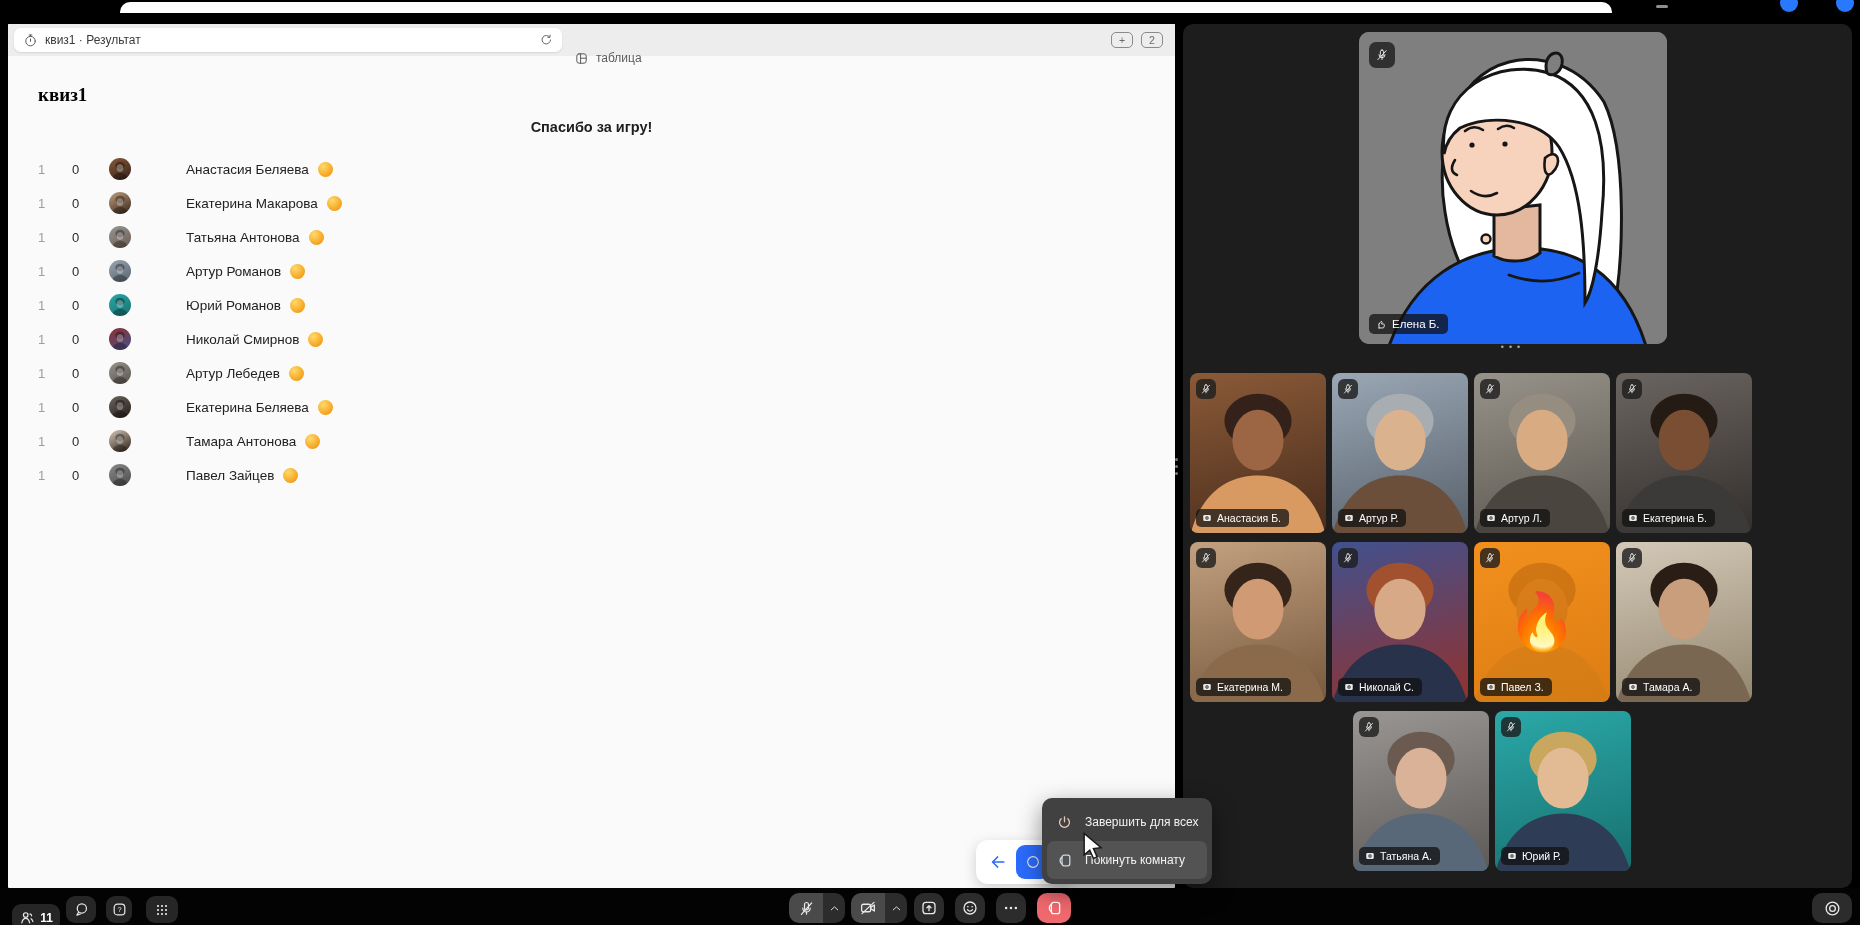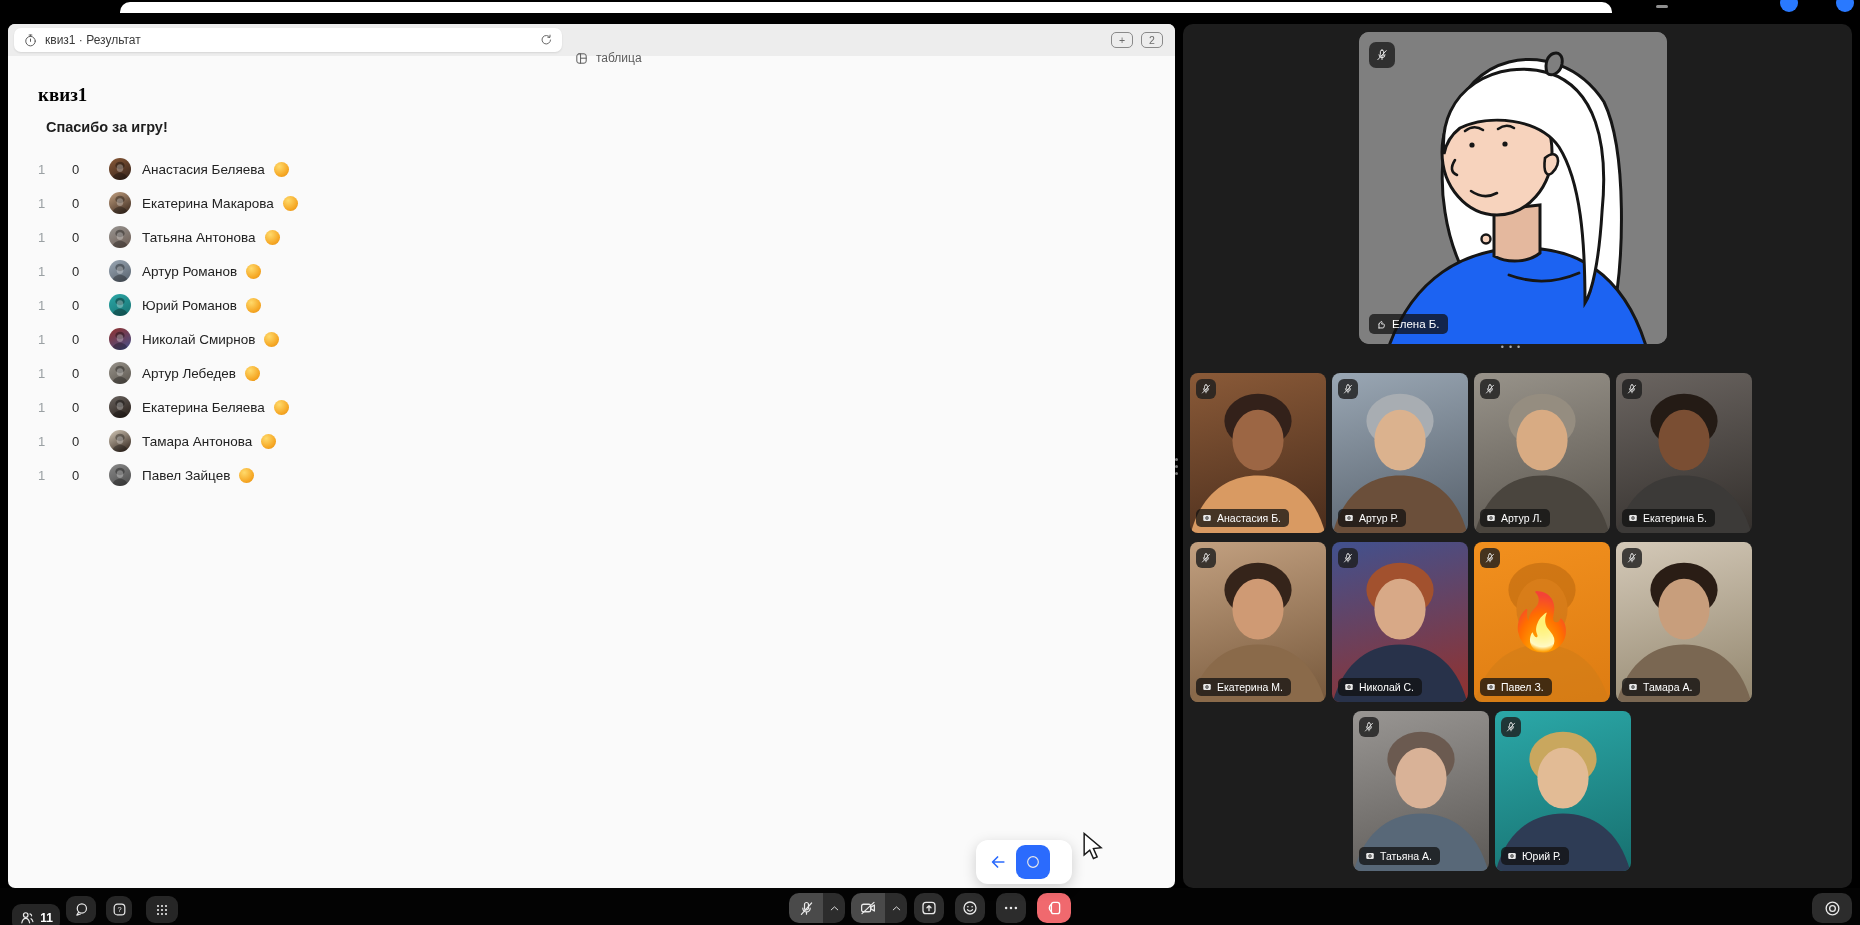--- a/index.html
+++ b/index.html
@@ -7,41 +7,41 @@
         font-family:"Liberation Sans",sans-serif;-webkit-font-smoothing:antialiased;}
 
   
   .top-strip{position:absolute;left:0;top:0;width:1860px;height:13px;overflow:hidden;}
   .strip-tab{position:absolute;left:120px;top:2px;width:1492px;height:14px;background:#fff;border-radius:10px 10px 0 0;}
   .strip-dash{position:absolute;left:1656px;top:5px;width:12px;height:3px;border-radius:2px;background:#8f8f8f;}
   .strip-avatar{position:absolute;top:-6px;width:18px;height:18px;border-radius:50%;background:#2979ff;}
   .strip-avatar.one{left:1780px}.strip-avatar.two{left:1836px}
 
   
-  .quiz-panel{position:absolute;left:8px;top:24px;width:1167px;height:864px;background:#fafafa;border-radius:7px;overflow:hidden;}
+  .quiz-panel{position:absolute;left:8px;top:24px;width:1167px;height:864px;background:#fafafa;border-radius:1px;overflow:hidden;}
   .tabbar{height:32px;background:#ededed;display:flex;align-items:center;}
   .tab{display:flex;align-items:center;gap:7px;font-size:12px;color:#5c5c5c;}
   .tab.active{margin-left:6px;width:548px;height:24px;background:#fff;border-radius:7px;
               box-shadow:0 1px 2px rgba(0,0,0,.10);padding:0 9px;color:#3a3a3a;box-sizing:border-box;}
   .tab.active .spacer{flex:1}
   .tab.table-tab{margin-left:12px;margin-top:36px;}
   .tab-actions{margin-left:auto;margin-right:12px;display:flex;gap:8px;}
   .mini-btn{min-width:22px;height:16px;border:1.3px solid #8a8a8a;border-radius:5px;color:#6b6b6b;
             font-size:10.5px;display:flex;align-items:center;justify-content:center;padding:0 3px;box-sizing:border-box;}
   .panel-body{padding:0 30px;}
   .quiz-title{margin:28px 0 0;font-size:19px;font-weight:bold;color:#000000;font-family:Liberation Serif, serif;}
-  .quiz-subtitle{margin:13px 8px 0;font-size:14.5px;font-weight:bold;color:#1e1e1e;}
+  .quiz-subtitle{margin:13px 8px 0;font-size:14.5px;font-weight:bold;color:#1e1e1e;text-align:center;}
   .results{margin-top:17px;}
   .result-row{height:34px;display:flex;align-items:center;}
   .rank{width:34px;font-size:13px;color:#9aa0a3;}
   .score{width:37px;font-size:13px;color:#2a2a2a;}
   .avatar{width:22px;height:22px;border-radius:50%;margin-right:11px;overflow:hidden;position:relative;
           background:linear-gradient(150deg,var(--a1),var(--a2));flex:0 0 auto;}
   .avatar svg{position:absolute;inset:0;width:100%;height:100%;}
-  .pname{font-size:13.5px;color:#222;}
+  .pname{font-size:13.5px;color:#222;margin-left:44px;}
   .coin{margin-left:9px;width:15px;height:15px;border-radius:50%;flex:0 0 auto;
         background:radial-gradient(circle at 35% 30%,#ffda6b,#f5a623 65%,#dd8a12);}
 
   
   .panel-divider{position:absolute;left:1171px;top:447px;width:10px;height:38px;display:flex;flex-direction:column;
                  align-items:center;justify-content:center;gap:4px;cursor:col-resize;}
   .panel-divider i{width:3px;height:3px;border-radius:50%;background:#787878;}
 
   
   .stage{position:absolute;left:1183px;top:24px;width:669px;height:864px;background:#1d1d1d;border-radius:10px;overflow:hidden;}
@@ -555,20 +555,36 @@
         <path d="M19 12H6M11.5 6 5.5 12l6 6" fill="none" stroke="#2b6bfd" stroke-width="2" stroke-linecap="round" stroke-linejoin="round"></path>
       </svg>
     </div>
     <div class="fwd-btn">
       <svg width="16" height="16" viewBox="0 0 24 24">
         <circle class="ic" cx="12" cy="12" r="8"></circle>
       </svg>
     </div>
   </div>
 
+  <div class="leave-menu">
+    <div class="menu-item">
+      <svg width="17" height="17" viewBox="0 0 24 24">
+        <path d="M12 4v7" fill="none" stroke="#e8cabc" stroke-width="1.8" stroke-linecap="round"></path>
+        <path d="M7.3 6.6a7 7 0 1 0 9.4 0" fill="none" stroke="#e8cabc" stroke-width="1.8" stroke-linecap="round"></path>
+      </svg>
+      <span>Завершить для всех</span>
+    </div>
+    <div class="menu-item hover">
+      <svg width="17" height="17" viewBox="0 0 24 24">
+        <rect x="8.5" y="4.5" width="11" height="15" rx="3" fill="none" stroke="#cdd8e0" stroke-width="1.8"></rect>
+        <path d="M8.5 7.2C4.8 9.2 4.8 14.8 8.5 16.8" fill="none" stroke="#cdd8e0" stroke-width="1.8" stroke-linecap="round"></path>
+      </svg>
+      <span>Покинуть комнату</span>
+    </div>
+  </div>
 
   <svg class="cursor" width="22" height="28" viewBox="0 0 14 19">
     <path d="M1 1v14.5l3.8-3.2L7.3 18l2.5-1.1-2.5-5.7 5.2-.6z" fill="#fff" stroke="#1a1a1a" stroke-width="1"></path>
   </svg>
 
   <div class="toolbar">
     <div class="lbtn" style="left:12px;width:48px;margin-top:8px;">
       <svg width="17" height="17" viewBox="0 0 24 24">
         <circle class="ic" cx="9.5" cy="8.5" r="3.2"></circle>
         <path class="ic" d="M4 19.5c.9-4.2 3-6.3 5.5-6.3s4.6 2.1 5.5 6.3"></path>

